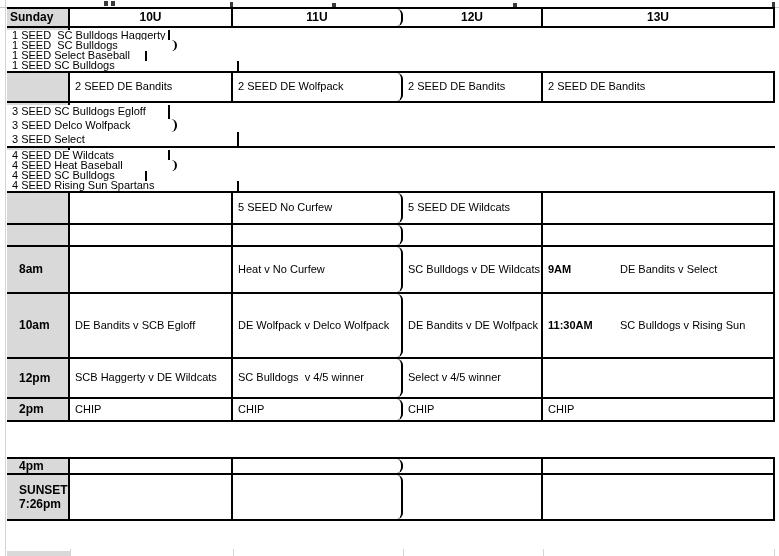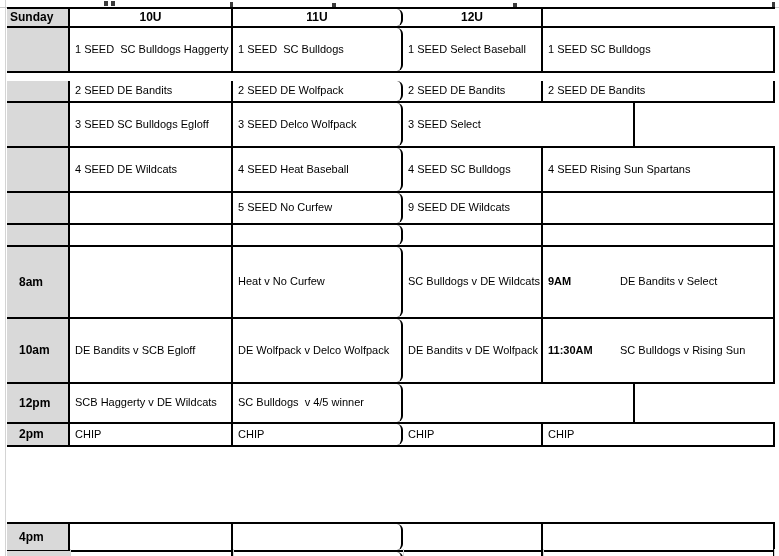--- a/index.html
+++ b/index.html
@@ -19,23 +19,23 @@
   .row.bt{border-top:2px solid #000;}
   .cell{
     box-sizing:border-box;border-right:2px solid #000;
     display:flex;align-items:center;
     padding:1px 5px;font-size:11px;line-height:1.2;
     white-space:pre;overflow:hidden;background:#fff;
   }
   .gap .cell{border:none;background:#fff;}
   .c0{width:63px;}.c1{width:163px;}.c2{width:170px;border-radius:6px;}.c3{width:140px;}.c4{width:232px;}
 
-  .h21{height:21px;}.h45{height:45px;}.h30{height:22px;margin-top:8px;}.h32{height:32px;}
-  .h22{height:22px;}.h63{height:72px;justify-content:center;}.h65{height:65px;}.h40{height:40px;}
-  .h23{height:23px;}.h35{height:35px;}.h26{height:30px;margin-top:40px;}.h46{height:46px;}
+  .h21{height:21px;}.h45{height:45px;flex-direction:column;}.h30{height:30px;}.h32{height:32px;}
+  .h22{height:22px;}.h63{height:47px;justify-content:center;}.h65{height:65px;}.h40{height:40px;}
+  .h23{height:23px;}.h35{height:35px;}.h26{height:18px;}.h46{height:46px;}
 
   .labelcell{background:#d9d9d9;font-weight:bold;font-size:12px;padding-left:12px;}
   .corner{background:#d9d9d9;font-weight:bold;font-size:12px;padding-left:3px;}
   .colhead{justify-content:center;font-weight:bold;font-size:12px;}
   .timeprefix{font-weight:bold;width:72px;flex-shrink:0;}
 </style>
 </head>
 <body>
 
 <div class="sheet">
@@ -49,20 +49,21 @@
   <div class="artifact" style="left:513px;top:3px;width:4px;height:4px;"></div>
   <div class="artifact" style="left:772px;top:2px;width:3px;height:5px;"></div>
 
   <div class="tbl">
 
     <div class="row b bt h21">
       <div class="cell c0 corner">Sunday</div>
       <div class="cell c1 colhead">10U</div>
       <div class="cell c2 colhead">11U</div>
       <div class="cell c3 colhead">12U</div>
+      <div class="cell c4 colhead">13U</div>
     </div>
 
     <div class="row b h45">
       <div class="cell c0 labelcell"></div>
       <div class="cell c1">1 SEED  SC Bulldogs Haggerty</div>
       <div class="cell c2">1 SEED  SC Bulldogs</div>
       <div class="cell c3">1 SEED Select Baseball</div>
       <div class="cell c4">1 SEED SC Bulldogs</div>
     </div>
 
@@ -86,21 +87,21 @@
       <div class="cell c1">4 SEED DE Wildcats</div>
       <div class="cell c2">4 SEED Heat Baseball</div>
       <div class="cell c3">4 SEED SC Bulldogs</div>
       <div class="cell c4">4 SEED Rising Sun Spartans</div>
     </div>
 
     <div class="row b h32">
       <div class="cell c0 labelcell"></div>
       <div class="cell c1"></div>
       <div class="cell c2">5 SEED No Curfew</div>
-      <div class="cell c3">9 SEED DE Wildcats</div>
+      <div class="cell c3">5 SEED DE Wildcats</div>
       <div class="cell c4"></div>
     </div>
 
     <div class="row b h22">
       <div class="cell c0 labelcell"></div>
       <div class="cell c1"></div>
       <div class="cell c2"></div>
       <div class="cell c3"></div>
       <div class="cell c4"></div>
     </div>
@@ -124,20 +125,21 @@
       <div class="cell c4">
         <span class="timeprefix">11:30AM</span>
         <span>SC Bulldogs v Rising Sun</span>
       </div>
     </div>
 
     <div class="row b h40">
       <div class="cell c0 labelcell">12pm</div>
       <div class="cell c1">SCB Haggerty v DE Wildcats</div>
       <div class="cell c2">SC Bulldogs  v 4/5 winner</div>
+      <div class="cell c3">Select v 4/5 winner</div>
       <div class="cell c4"></div>
     </div>
 
     <div class="row b h23">
       <div class="cell c0 labelcell">2pm</div>
       <div class="cell c1">CHIP</div>
       <div class="cell c2">CHIP</div>
       <div class="cell c3">CHIP</div>
       <div class="cell c4">CHIP</div>
     </div>

